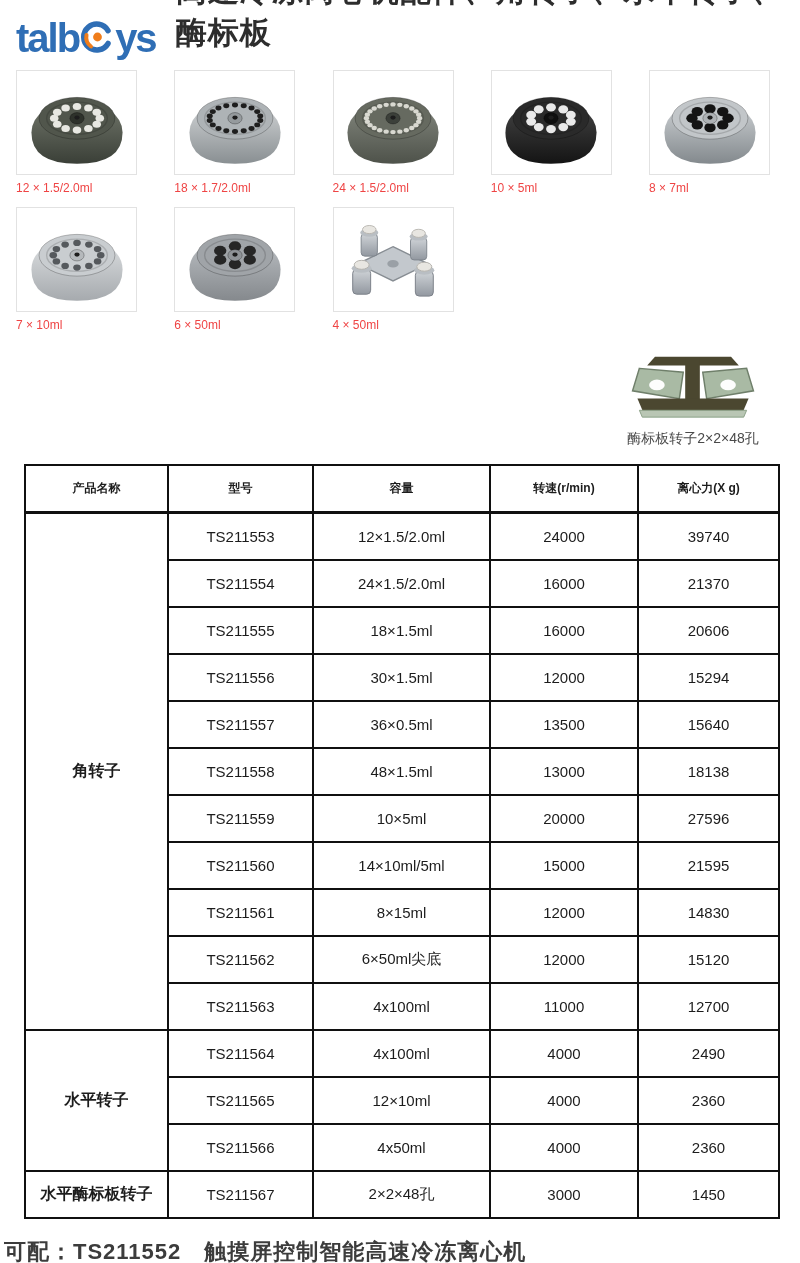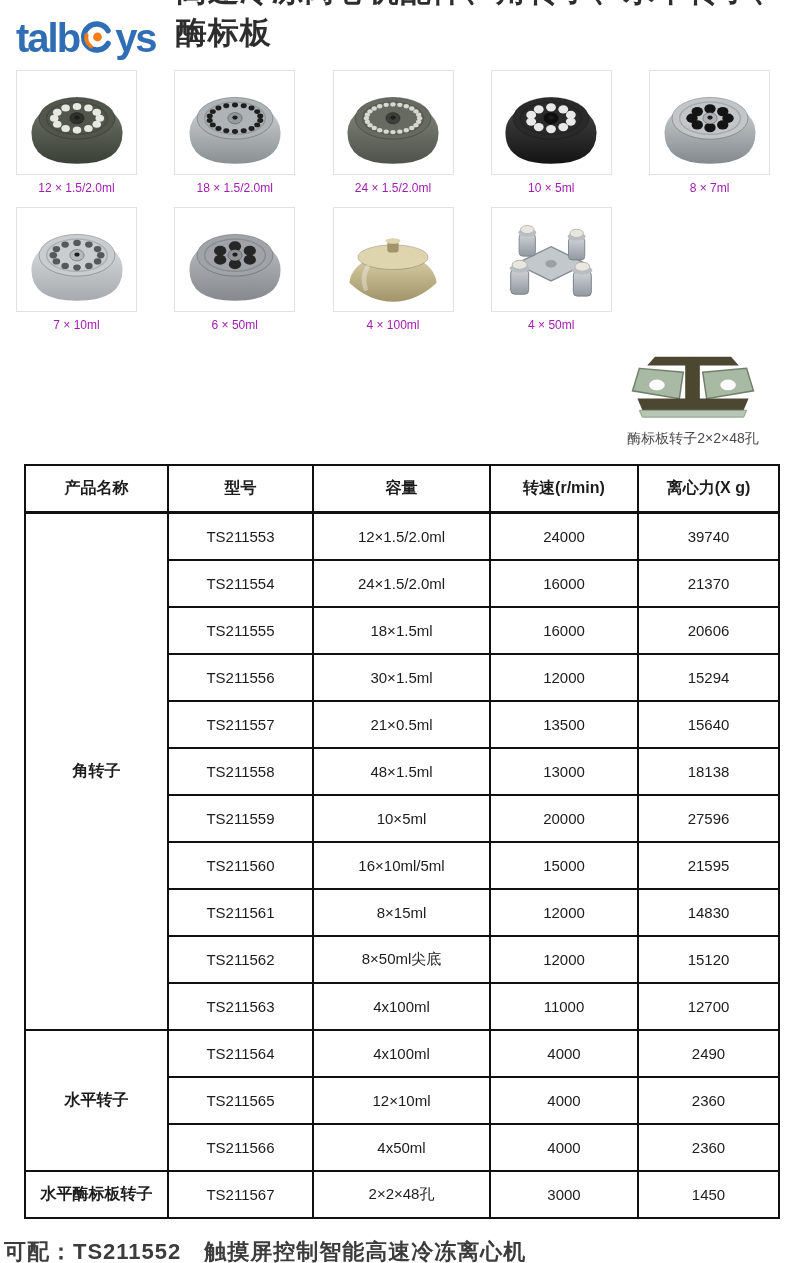--- a/index.html
+++ b/index.html
@@ -13,32 +13,32 @@
   .logo{display:flex;align-items:center;line-height:1;color:#2f6eb5;
         font-size:40px;font-weight:600;letter-spacing:-2px;}
   .logo .swirl{margin:4px 1px 0 1px;display:inline-block;}
   .title{font-size:31px;font-weight:bold;color:#2d2d2d;padding-bottom:6px;letter-spacing:1px;}
   
   .grid{display:grid;grid-template-columns:repeat(5,121px);justify-content:space-between;
         padding:8px 30px 0 16px;}
   .card{display:flex;flex-direction:column;}
   .imgbox{width:119px;height:103px;border:1px solid #e2e2e2;background:#fff;
           display:flex;align-items:center;justify-content:center;overflow:hidden;}
-  .caption{text-align:center;font-size:12px;color:#a21caf;padding:6px 0 12px;white-space:nowrap;}
+  .caption{text-align:left;font-size:12px;color:#ef4444;padding:6px 0 12px;white-space:nowrap;}
   
   .plate-wrap{display:flex;flex-direction:column;align-items:center;width:170px;
               margin:0 22px 0 auto;}
   .plate-img{width:140px;height:78px;display:flex;align-items:center;justify-content:center;}
   .plate-caption{font-size:14px;color:#4a4a4a;padding-top:8px;white-space:nowrap;}
   
   table.spec{border-collapse:collapse;margin:16px 0 0 24px;width:754px;table-layout:fixed;}
   table.spec th,table.spec td{
     border:2px solid #101010;text-align:center;vertical-align:middle;
     font-size:15px;color:#1c1c1c;padding:0;height:45px;background:#fff;}
-  table.spec th{font-weight:bold;font-size:16px;border-bottom-width:3px;margin-top:40px;}
+  table.spec th{font-weight:bold;font-size:12px;border-bottom-width:3px;margin-top:40px;}
   table.spec td.group-cell{font-weight:bold;font-size:16px;border-radius:6px;}
   
   .footer{font-size:22px;font-weight:bold;color:#3c3c3c;padding:18px 0 26px 4px;letter-spacing:1px;}
 </style>
 </head>
 <body>
 
 <div class="header">
   <div class="logo">
     <span>talb</span>
@@ -112,21 +112,21 @@
           <ellipse cx="35.6" cy="50.0" rx="3.2" ry="2.6" fill="#1e1e1e"></ellipse>
           <ellipse cx="32.4" cy="45.4" rx="3.2" ry="2.6" fill="#1e1e1e"></ellipse>
           <ellipse cx="32.4" cy="40.6" rx="3.2" ry="2.6" fill="#1e1e1e"></ellipse>
           <ellipse cx="35.6" cy="36.0" rx="3.2" ry="2.6" fill="#1e1e1e"></ellipse>
           <ellipse cx="41.6" cy="32.2" rx="3.2" ry="2.6" fill="#1e1e1e"></ellipse>
           <ellipse cx="49.8" cy="29.8" rx="3.2" ry="2.6" fill="#1e1e1e"></ellipse>
           <ellipse cx="59" cy="43" rx="7.5" ry="6" fill="#959a9d" stroke="rgba(0,0,0,0.3)"></ellipse>
           <ellipse cx="59" cy="42.3" rx="2.8" ry="2.2" fill="#1d1d1d"></ellipse>
         </svg>
       </div>
-      <div class="caption">18 × 1.5/2.0ml</div>
+      <div class="caption">18 × 1.7/2.0ml</div>
     </div>
     <div class="card">
       <div class="imgbox">
         <svg width="112" height="96" viewBox="0 0 118 96" xmlns="http://www.w3.org/2000/svg">
           <defs>
             <linearGradient id="grad2" x1="0" y1="0" x2="0" y2="1">
     <stop offset="0" stop-color="#7d8178"></stop>
               <stop offset="1" stop-color="#4e524a"></stop>
             </linearGradient>
           </defs>
@@ -268,38 +268,20 @@
           <ellipse cx="59" cy="43" rx="7.5" ry="6" fill="#8f9397" stroke="rgba(0,0,0,0.3)"></ellipse>
           <ellipse cx="59" cy="42.3" rx="2.8" ry="2.2" fill="#1d1d1d"></ellipse>
         </svg>
       </div>
       <div class="caption">6 × 50ml</div>
     </div>
     <div class="card">
       <div class="imgbox">
         <svg width="112" height="96" viewBox="0 0 118 96" xmlns="http://www.w3.org/2000/svg">
           <defs>
-            <linearGradient id="grad8" x1="0" y1="0" x2="0" y2="1">
-    <stop offset="0" stop-color="#d6cba2"></stop>
-              <stop offset="1" stop-color="#a1946a"></stop>
-            </linearGradient>
-          </defs>
-          <path d="M13 72 Q15 56 33 47 L85 47 Q103 56 105 72 Q84 92 59 92 Q34 92 13 72 Z" fill="url(#grad8)"></path>
-          <ellipse cx="59" cy="45" rx="37" ry="13" fill="#ded4ae" stroke="rgba(0,0,0,0.2)"></ellipse>
-          <rect x="53" y="28" width="12" height="12" rx="3" fill="#a1946a"></rect>
-          <ellipse cx="59" cy="28" rx="8" ry="3" fill="#ded4ae"></ellipse>
-          <path d="M30 78 Q26 66 32 56" stroke="rgba(255,255,255,0.35)" stroke-width="5" fill="none" stroke-linecap="round"></path>
-        </svg>
-      </div>
-      <div class="caption">4 × 100ml</div>
-    </div>
-    <div class="card">
-      <div class="imgbox">
-        <svg width="112" height="96" viewBox="0 0 118 96" xmlns="http://www.w3.org/2000/svg">
-          <defs>
             <linearGradient id="grad9" x1="0" y1="0" x2="0" y2="1">
     <stop offset="0" stop-color="#d0d4d8"></stop>
               <stop offset="1" stop-color="#9298a0"></stop>
             </linearGradient>
           </defs>
           <path d="M59 34 L96 52 L59 70 L22 52 Z" fill="#c3c8cd" stroke="#878d93" stroke-width="1.5"></path>
           <ellipse cx="59" cy="52" rx="6" ry="4" fill="#9aa0a6"></ellipse>
           <g transform="translate(34 24) scale(0.95)">
         <rect x="-9" y="-4" width="18" height="25" rx="4" fill="url(#grad9)" stroke="#7c828a"></rect>
         <ellipse cx="0" cy="-5" rx="10" ry="4.5" fill="#b9bec3"></ellipse>
@@ -386,51 +368,51 @@
         <td>20606</td>
       </tr>
       <tr>
         <td>TS211556</td>
         <td>30×1.5ml</td>
         <td>12000</td>
         <td>15294</td>
       </tr>
       <tr>
         <td>TS211557</td>
-        <td>21×0.5ml</td>
+        <td>36×0.5ml</td>
         <td>13500</td>
         <td>15640</td>
       </tr>
       <tr>
         <td>TS211558</td>
         <td>48×1.5ml</td>
         <td>13000</td>
         <td>18138</td>
       </tr>
       <tr>
         <td>TS211559</td>
         <td>10×5ml</td>
         <td>20000</td>
         <td>27596</td>
       </tr>
       <tr>
         <td>TS211560</td>
-        <td>16×10ml/5ml</td>
+        <td>14×10ml/5ml</td>
         <td>15000</td>
         <td>21595</td>
       </tr>
       <tr>
         <td>TS211561</td>
         <td>8×15ml</td>
         <td>12000</td>
         <td>14830</td>
       </tr>
       <tr>
         <td>TS211562</td>
-        <td>8×50ml尖底</td>
+        <td>6×50ml尖底</td>
         <td>12000</td>
         <td>15120</td>
       </tr>
       <tr>
         <td>TS211563</td>
         <td>4x100ml</td>
         <td>11000</td>
         <td>12700</td>
       </tr>
       <tr>

